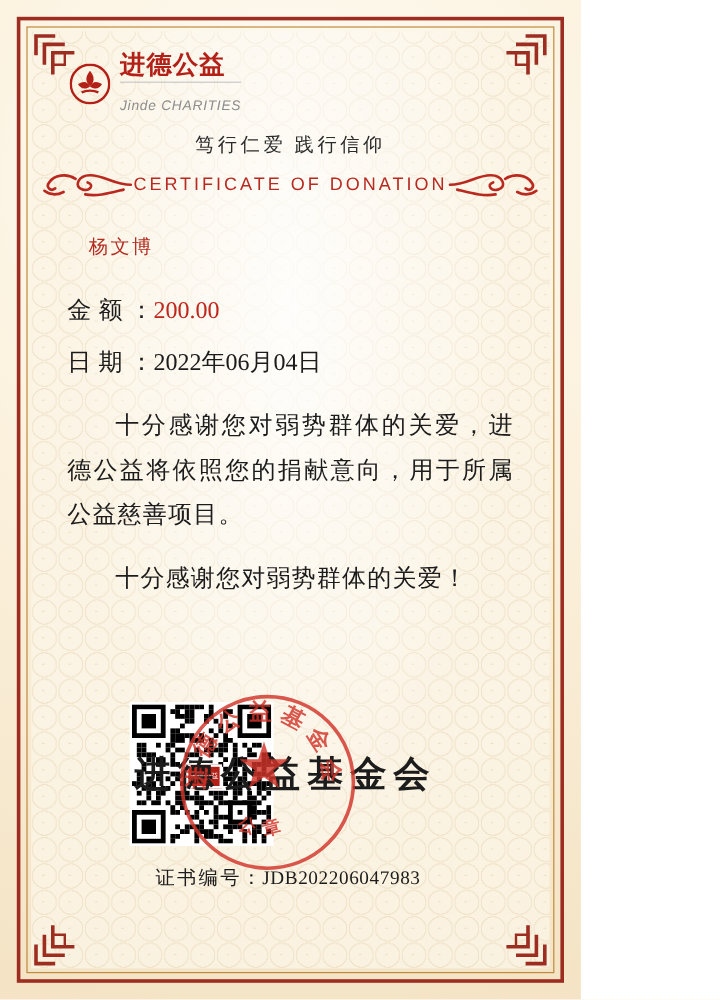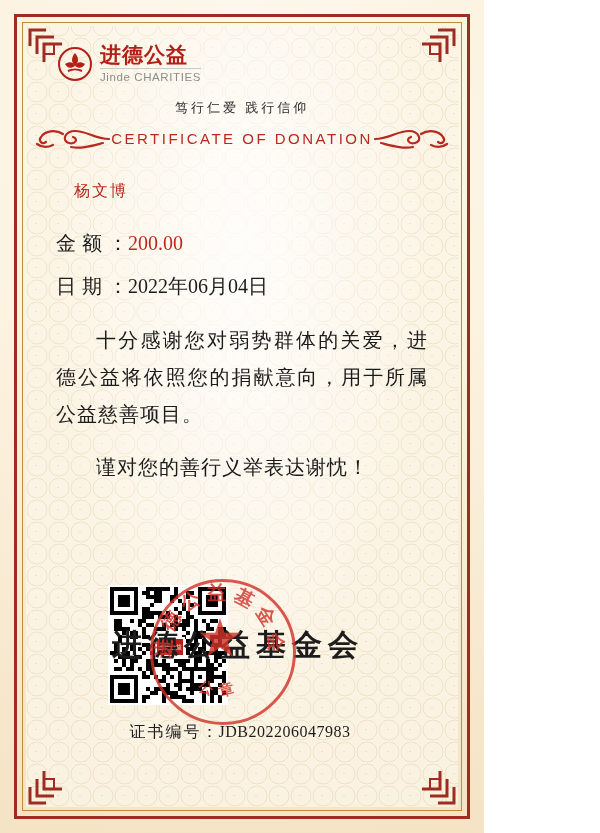--- a/index.html
+++ b/index.html
@@ -112,32 +112,33 @@
     font-weight: bold;
     font-size: 21px;
     color: #b32017;
     letter-spacing: 1px;
   }
   .logo-en {
     font-family: "Liberation Sans", sans-serif;
     font-size: 11.5px;
     color: #8c8c8c;
     letter-spacing: .6px;
-    margin-top: 2px;
+    margin-top: 14px;
+    font-style: italic;
   }
   .logo-rule {
     height: 1px;
     background: #c9c9c9;
     margin: 2px 0 2px 0;
   }
 
   
   .motto {
     text-align: center;
-    font-size: 13px;
+    font-size: 16px;
     color: #2b2b2b;
     letter-spacing: 3px;
     margin-top: 16px;
   }
   .title-cn {
     text-align: center;
     font-size: 47px;
     font-weight: bold;
     color: #c0261c;
     letter-spacing: 4px;
@@ -372,21 +373,21 @@
     <div class="fields">
       <div class="field">
         <span class="label">金额</span><span class="sep">：</span><span class="value amount">200.00</span>
       </div>
       <div class="field">
         <span class="label">日期</span><span class="sep">：</span><span class="value">2022年06月04日</span>
       </div>
     </div>
 
     <div class="para">十分感谢您对弱势群体的关爱，进德公益将依照您的捐献意向，用于所属公益慈善项目。</div>
-    <div class="para second">谨对您的善行义举表达谢忱！</div>
+    <div class="para second">十分感谢您对弱势群体的关爱！</div>
 
     <div class="footer">
 
       <div class="qr">
         <div class="qr-grid" id="qr-grid">
             <svg width="116" height="116" viewBox="0 0 29 29" style="position: absolute; left: 0px; top: 0px;">
               <rect width="29" height="29" fill="#fff"></rect>
               <rect x="9" y="0" width="1" height="1" fill="#000"></rect>
               <rect x="10" y="0" width="1" height="1" fill="#000"></rect>
               <rect x="11" y="0" width="1" height="1" fill="#000"></rect>

